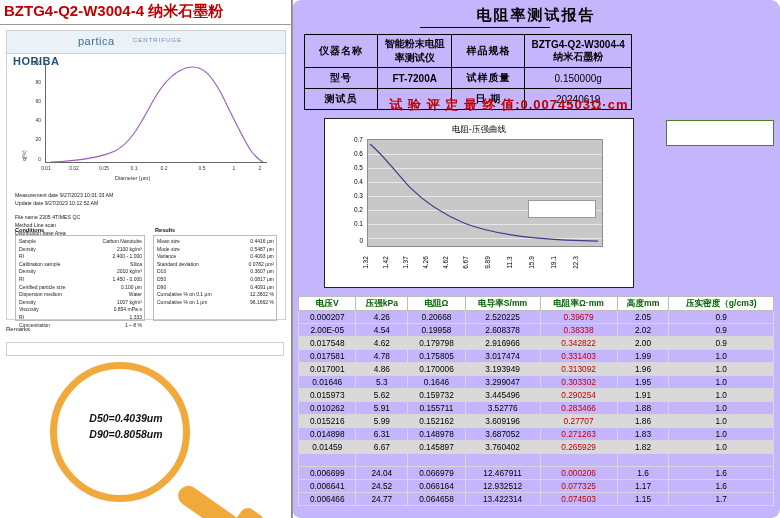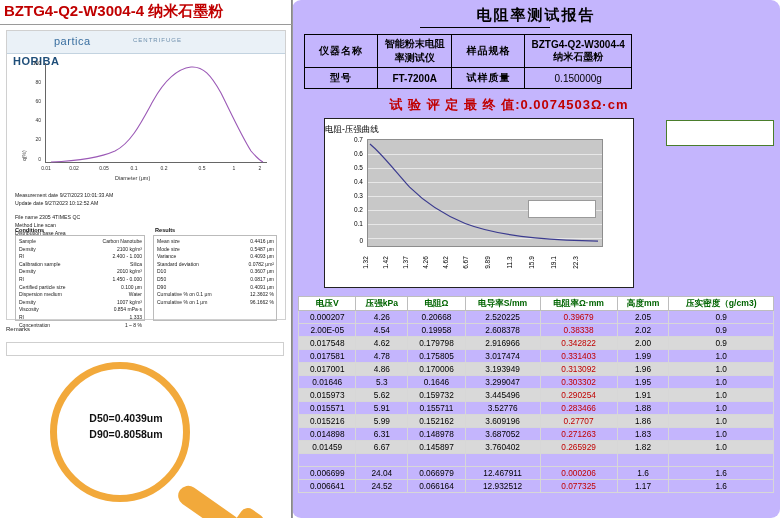--- a/index.html
+++ b/index.html
@@ -7,21 +7,21 @@
   .page{position:relative;width:780px;height:518px;}
 
   
   .left{position:absolute;left:0;top:0;width:292px;height:518px;background:#fff;border-right:1px solid #8a8a8a;box-sizing:border-box;}
   .left-title{position:absolute;left:4px;top:2px;font-size:15px;font-weight:bold;color:#c00000;letter-spacing:0px;white-space:nowrap;}
   .left-rule{position:absolute;left:0;top:24px;width:292px;height:1px;background:#9a9a9a;}
 
   .horiba-card{position:absolute;left:6px;top:30px;width:280px;height:290px;background:#fff;border:1px solid #d0d0d0;box-sizing:border-box;}
   .horiba-head{position:absolute;left:0;top:0;width:278px;height:22px;background:#eaf1f7;border-bottom:1px solid #c3d3e0;}
   .horiba-logo{position:absolute;left:6px;top:4px;font-size:11px;font-weight:bold;color:#1f4e79;letter-spacing:.5px;margin-top:20px;}
-  .horiba-logo2{position:absolute;left:47px;top:4px;font-size:11px;color:#3a6fa0;letter-spacing:.5px;}
+  .horiba-logo2{position:absolute;left:71px;top:4px;font-size:11px;color:#3a6fa0;letter-spacing:.5px;}
   .horiba-logo3{position:absolute;left:126px;top:6px;font-size:6px;color:#6f90ad;letter-spacing:1px;}
 
   .plot{position:absolute;left:8px;top:26px;width:262px;height:130px;}
   .plot-frame{position:absolute;left:30px;top:6px;width:222px;height:100px;border-left:1px solid #666;border-bottom:1px solid #666;box-sizing:border-box;}
   .plot-ylab{position:absolute;left:-1px;top:48px;font-size:5px;color:#333;transform:rotate(-90deg);transform-origin:left top;white-space:nowrap;}
   .plot-ytick{position:absolute;font-size:5px;color:#333;text-align:right;width:24px;}
   .plot-xtick{position:absolute;font-size:5px;color:#333;text-align:center;width:22px;}
   .plot-xlab{position:absolute;left:100px;top:118px;font-size:5.5px;color:#333;}
   .curve{position:absolute;left:30px;top:6px;width:222px;height:100px;}
 
@@ -30,21 +30,21 @@
   .res-hdr{position:absolute;left:148px;top:196px;font-size:5.6px;font-weight:bold;color:#111;}
   .condbox{position:absolute;left:8px;top:204px;width:130px;height:86px;border:1px solid #bbb;box-sizing:border-box;}
   .resbox{position:absolute;left:146px;top:204px;width:124px;height:86px;border:1px solid #bbb;box-sizing:border-box;}
   .kv{position:absolute;font-size:5px;color:#222;line-height:7.6px;}
   .kvr{position:absolute;font-size:5px;color:#222;line-height:7.6px;text-align:right;}
 
   .remarks{position:absolute;left:6px;top:326px;font-size:6px;color:#222;}
   .remark-line{position:absolute;left:6px;top:342px;width:278px;height:14px;border:1px solid #cfcfcf;box-sizing:border-box;}
 
   
-  .mag-wrap{position:absolute;left:30px;top:358px;width:240px;height:150px;}
+  .mag-wrap{position:absolute;left:30px;top:358px;width:240px;height:150px;font-style:italic;}
   .mag-circle{position:absolute;left:20px;top:4px;width:140px;height:140px;border:7px solid #f2a93b;border-radius:50%;box-sizing:border-box;background:#fff;}
   .mag-handle{position:absolute;left:150px;top:122px;width:70px;height:20px;background:#f2a93b;border-radius:10px;transform:rotate(35deg);transform-origin:left center;}
   .mag-handle2{position:absolute;left:206px;top:152px;width:26px;height:26px;background:#f2a93b;border-radius:8px;transform:rotate(35deg);}
   .mag-text{position:absolute;left:46px;top:52px;width:100px;text-align:center;font-size:10.5px;color:#111;line-height:16px;font-weight:bold;}
 
   
   .right{position:absolute;left:292px;top:0;width:488px;height:518px;background:#c4b5fd;border-radius:9px;}
   .rpt-title{position:absolute;left:0;top:6px;width:488px;text-align:center;font-size:15px;font-weight:bold;color:#000;letter-spacing:2px;}
   .rpt-title-underline{position:absolute;left:128px;top:27px;width:130px;height:1px;background:#000;}
 
@@ -52,21 +52,21 @@
   table.info td{border:1px solid #000;font-size:10px;padding:2px 4px;height:16px;color:#000;}
   td.lbl{width:64px;text-align:center;font-weight:bold;letter-spacing:1px;}
   td.val{text-align:center;}
   td.val.bold{font-weight:bold;}
 
   .verdict{position:absolute;left:12px;top:96px;width:410px;text-align:center;font-size:13px;font-weight:bold;color:#c00000;letter-spacing:1px;}
 
   .greenbox{position:absolute;left:374px;top:120px;width:108px;height:26px;border:1px solid #4a7d2c;box-sizing:border-box;background:#fff;}
 
   .chartbox{position:absolute;left:32px;top:118px;width:310px;height:170px;border:1px solid #222;background:#fff;box-sizing:border-box;}
-  .chart-title{position:absolute;left:0;top:5px;width:308px;font-size:8.5px;color:#000;}
+  .chart-title{position:absolute;left:0;top:5px;width:308px;text-align:center;font-size:8.5px;color:#000;}
   .chart-plot{position:absolute;left:42px;top:20px;width:236px;height:108px;background:#c8c8c8;border:1px solid #8d8d8d;box-sizing:border-box;}
   .grid-line{position:absolute;left:0;width:100%;height:1px;background:#e8e8e8;}
   .chart-ytick{position:absolute;left:14px;font-size:6.5px;color:#000;width:24px;text-align:right;}
   .chart-xtick{position:absolute;font-size:6.5px;color:#000;transform:rotate(-90deg);white-space:nowrap;}
   .legendbox{position:absolute;left:160px;top:60px;width:66px;height:16px;background:#ffffff;border:1px solid #9a9a9a;}
 
   table.data{position:absolute;left:6px;top:296px;width:476px;border-collapse:collapse;}
   table.data th{font-size:8.6px;font-weight:bold;color:#006400;border:1px solid #bdbdbd;background:#ffffff;height:13px;padding:0 2px;white-space:nowrap;}
   table.data td{font-size:8.3px;color:#000;border:1px solid #d7d7d7;height:12px;padding:0 3px;text-align:center;white-space:nowrap;}
   table.data tr.alt td{background:#d9d9d9;}
@@ -210,20 +210,26 @@
         <td class="val bold">智能粉末电阻率测试仪</td>
         <td class="lbl">样品规格</td>
         <td class="val bold">BZTG4-Q2-W3004-4  纳米石墨粉</td>
       </tr>
       <tr>
         <td class="lbl">型号</td>
         <td class="val bold">FT-7200A</td>
         <td class="lbl">试样质量</td>
         <td class="val">0.150000g</td>
       </tr>
+      <tr>
+        <td class="lbl">测试员</td>
+        <td class="val"></td>
+        <td class="lbl">日      期</td>
+        <td class="val">20240619</td>
+      </tr>
     </tbody>
       </table>
 
     <div class="verdict">试 验 评 定 最 终 值:0.0074503Ω·cm</div>
 
     <div class="greenbox"></div>
 
     <div class="chartbox">
       <div class="chart-title">电阻-压强曲线</div>
 
@@ -332,21 +338,21 @@
       <tr class="alt">
         <td>0.015973</td>
         <td>5.62</td>
         <td>0.159732</td>
         <td>3.445496</td>
         <td class="red">0.290254</td>
         <td>1.91</td>
         <td>1.0</td>
       </tr>
       <tr>
-        <td>0.015571</td>
+        <td>0.010262</td>
         <td>5.91</td>
         <td>0.155711</td>
         <td>3.52776</td>
         <td class="red">0.283466</td>
         <td>1.88</td>
         <td>1.0</td>
       </tr>
       <tr class="alt">
         <td>0.015216</td>
         <td>5.99</td>
@@ -394,18 +400,27 @@
       </tr>
       <tr>
         <td>0.006641</td>
         <td>24.52</td>
         <td>0.066164</td>
         <td>12.932512</td>
         <td class="red">0.077325</td>
         <td>1.17</td>
         <td>1.6</td>
       </tr>
+      <tr>
+        <td>0.006466</td>
+        <td>24.77</td>
+        <td>0.064658</td>
+        <td>13.422314</td>
+        <td class="red">0.074503</td>
+        <td>1.15</td>
+        <td>1.7</td>
+      </tr>
     </tbody>
       </table>
   </div>
 
   <div class="rightedge"></div>
 </div>
 
 </body></html>

